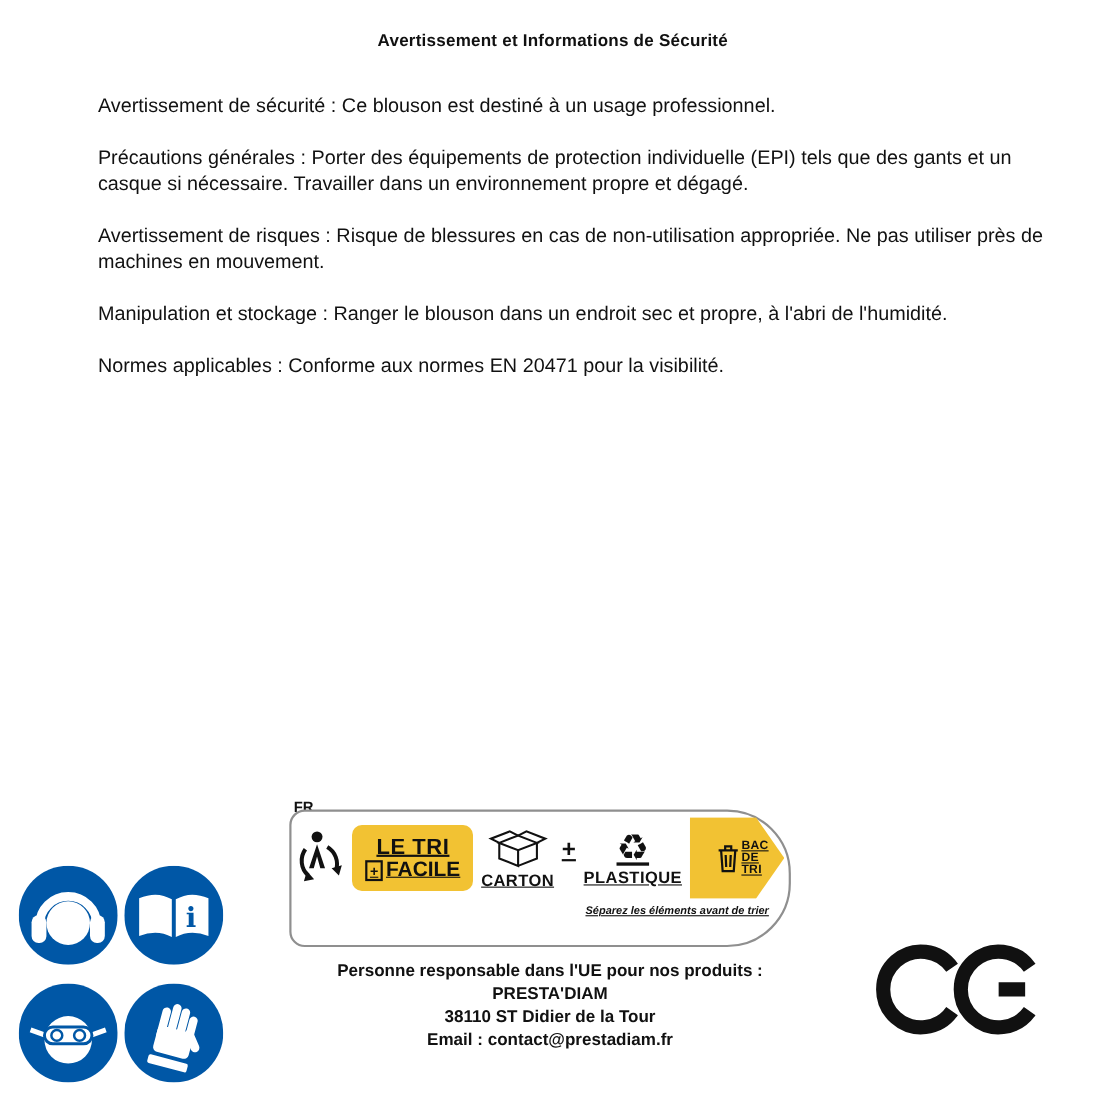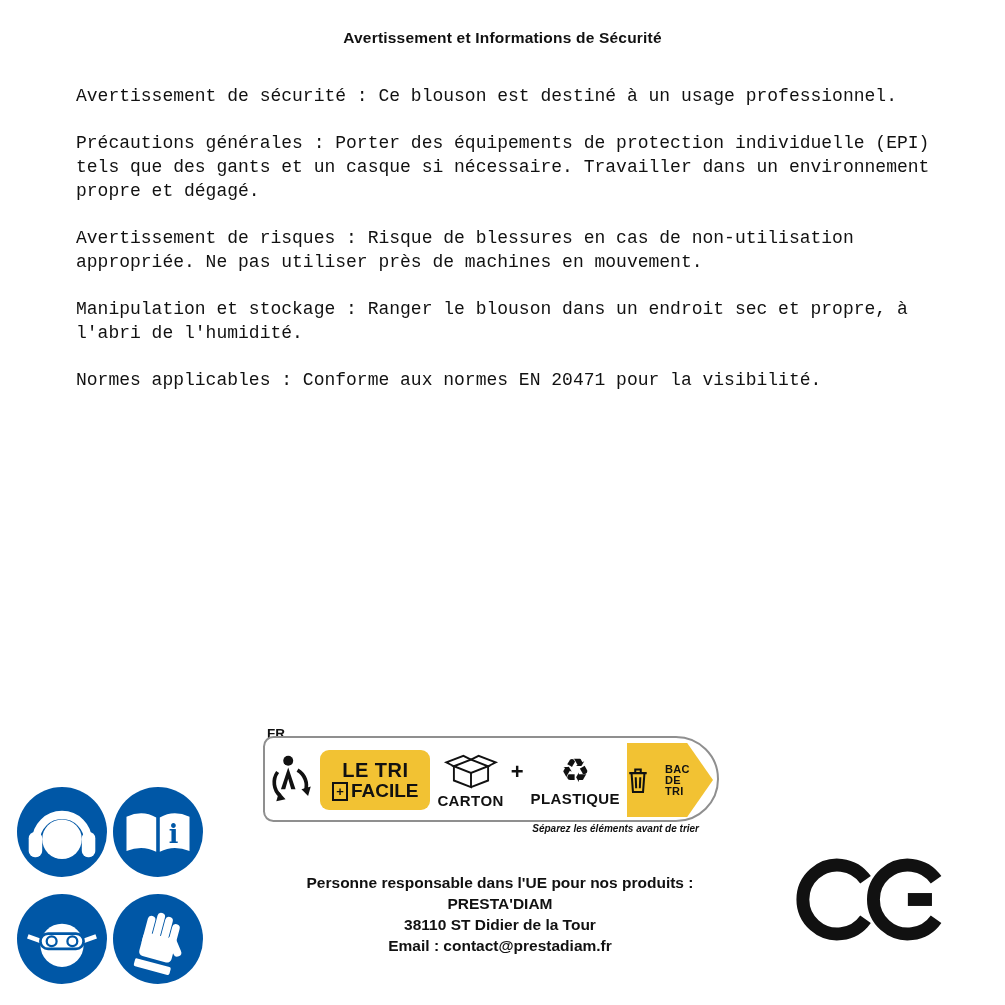--- a/index.html
+++ b/index.html
@@ -1,43 +1,43 @@
 <!DOCTYPE html>
 <html><head>
 <meta charset="utf-8">
 <style>
   html,body{margin:0;padding:0;}
   body{width:1005px;height:1005px;background:#ffffff;position:relative;overflow:hidden;
        font-family:"Liberation Sans",sans-serif;color:#111;}
   .doc-title{position:absolute;top:29px;left:0;width:100%;text-align:center;
              font-size:15.5px;font-weight:bold;letter-spacing:.2px;}
   .paragraphs{position:absolute;top:84px;left:72px;width:885px;font-size:18px;line-height:24px;}
-  .paragraphs p{margin:0 0 23px 4px;font-family:Liberation Mono, monospace;}
+  .paragraphs p{margin:0 0 23px 17px;}
 
   
   .picto-grid{position:absolute;left:17px;top:787px;display:grid;grid-template-columns:90px 90px;gap:17px 6px;}
   .picto{width:90px;height:90px;display:block;}
 
   
   .fr-label{position:absolute;left:267px;top:726px;font-size:13.5px;font-weight:bold;}
-  .banner{position:absolute;left:263px;top:736px;width:456px;height:86px;background:#fff;
-          border:2px solid #8f8f8f;border-radius:14px 58px 58px 14px;box-sizing:border-box;}
+  .banner{position:absolute;left:263px;top:736px;width:456px;height:125px;background:#fff;
+          border:2px solid #8f8f8f;border-radius:14px 58px 58px 14px;box-sizing:border-box;text-decoration:underline;}
   .banner-row{display:flex;align-items:center;height:78px;padding:3px 4px 0 6px;gap:7px;}
   .tri-box{background:#F2C233;border-radius:9px;width:110px;height:60px;flex:none;
            display:flex;flex-direction:column;align-items:center;justify-content:center;}
   .tri-line1{font-size:20px;font-weight:bold;letter-spacing:.5px;line-height:22px;}
   .tri-line2{display:flex;align-items:center;font-size:19px;font-weight:bold;line-height:20px;}
   .plus-box{border:2.5px solid #111;font-size:13px;font-weight:bold;line-height:13px;padding:1px 2px;margin-right:3px;}
   .mat-group{display:flex;flex-direction:column;align-items:center;gap:2px;flex:none;}
   .mat-label{font-size:15px;font-weight:bold;letter-spacing:.4px;}
   .join-plus{font-size:22px;font-weight:bold;margin-bottom:16px;}
   .recycle-glyph{font-size:33px;line-height:34px;font-family:"DejaVu Sans",sans-serif;}
   .bac-arrow{background:#F2C233;width:86px;height:74px;flex:none;box-sizing:border-box;
              clip-path:polygon(0 0,70% 0,100% 50%,70% 100%,0 100%);
-             display:flex;align-items:center;gap:16px;padding-left:0;}
+             display:flex;align-items:center;gap:1px;padding-left:24px;}
   .bac-text{display:flex;flex-direction:column;font-size:11px;font-weight:bold;line-height:11px;letter-spacing:.3px;}
   .tagline{text-align:right;padding-right:18px;font-size:10px;font-weight:bold;font-style:italic;margin-top:4px;}
 
   
   .address{position:absolute;left:250px;top:872px;width:500px;text-align:center;
            font-size:15.5px;font-weight:bold;line-height:21px;}
 
   .ce-mark{position:absolute;left:796px;top:852px;}
 </style>
 </head>

